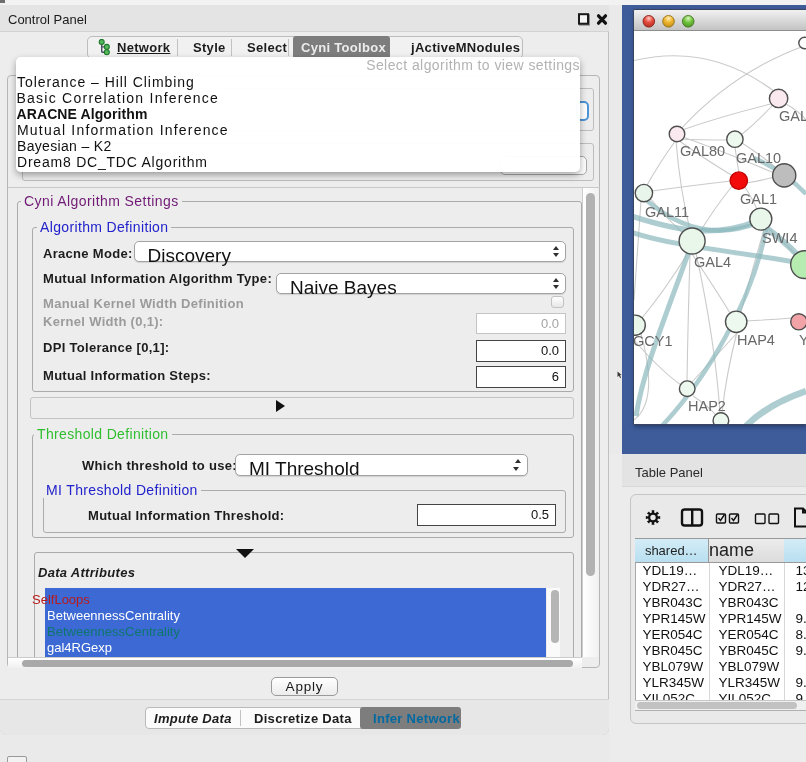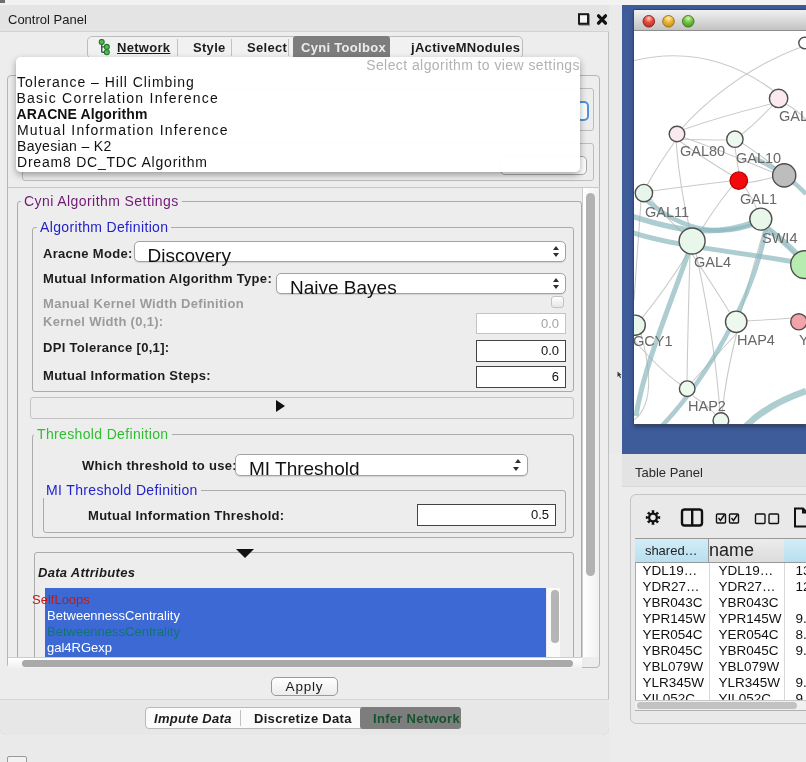--- a/index.html
+++ b/index.html
@@ -132,21 +132,21 @@
 <div class="abs" style="left:22px;top:659.5px;width:551px;height:7px;background:#a9a9a9;border-radius:3.5px;"></div>
 
 <div class="abs" style="left:271px;top:677px;width:67px;height:19px;background:linear-gradient(#ffffff,#ececec);border:1px solid #9a9a9a;border-radius:5px;text-align:center;font-size:13.5px;letter-spacing:0.8px;color:#1a1a1a;line-height:17px;">Apply</div>
 
 <div class="abs" style="left:0;top:699px;width:609px;height:36px;background:#e7e7e7;border-top:1px solid #d5d5d5;border-radius:0 0 7px 7px;"></div>
 <div class="abs" style="left:145px;top:707px;width:316px;height:22px;background:#fbfbfb;border:1px solid #b9b9b9;border-radius:4px;"></div>
 <div class="abs" style="left:240px;top:710px;width:1px;height:16px;background:#c2c2c2;"></div>
 <div class="abs" style="left:360px;top:707px;width:101px;height:22px;background:#7d7d7d;border-radius:3px;"></div>
 <div class="abs lbl b" style="left:154px;top:711px;font-style:italic;">Impute Data</div>
 <div class="abs lbl b" style="left:254px;top:711px;">Discretize Data</div>
-<div class="abs lbl b" style="left:373px;top:711px;color:#14532d;">Infer Network</div>
+<div class="abs lbl b" style="left:373px;top:711px;color:#0369a1;">Infer Network</div>
 
 <div class="abs" style="left:7px;top:756px;width:20px;height:10px;background:#f2f2f2;border:1.5px solid #999;border-radius:2px;"></div>
 
 <div class="abs" style="left:16px;top:56.5px;width:564px;height:115px;background:rgba(255,255,255,0.97);border-radius:5px;box-shadow:0 3px 7px rgba(0,0,0,0.35);"></div>
 <div class="abs" style="left:16px;top:57px;width:564px;text-align:right;color:#b2b2b2;font-size:14px;letter-spacing:0.42px;white-space:nowrap;">Select algorithm to view settings</div>
 <div class="abs" style="left:17px;top:73.5px;font-size:14px;letter-spacing:0.95px;color:#111;white-space:nowrap;">Tolerance – Hill Climbing</div>
 <div class="abs" style="left:16.5px;top:89.5px;font-size:14px;letter-spacing:1.25px;color:#111;white-space:nowrap;">Basic Correlation Inference</div>
 <div class="abs" style="left:16.5px;top:105.5px;font-size:14px;font-weight:bold;letter-spacing:0.1px;color:#111;white-space:nowrap;">ARACNE Algorithm</div>
 <div class="abs" style="left:17px;top:121.5px;font-size:14px;letter-spacing:1.2px;color:#111;white-space:nowrap;">Mutual Information Inference</div>
 <div class="abs" style="left:17px;top:137.5px;font-size:14px;letter-spacing:0.33px;color:#111;white-space:nowrap;">Bayesian – K2</div>

